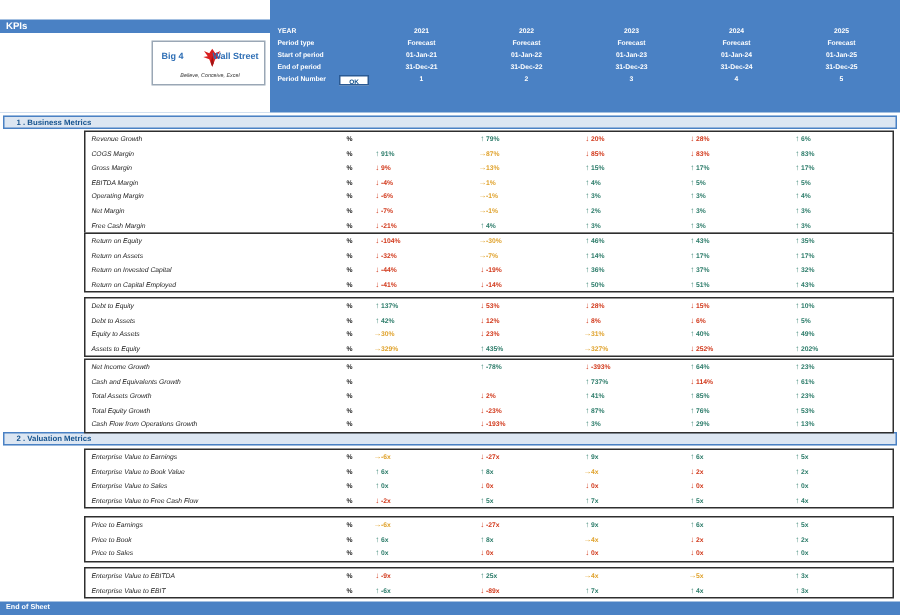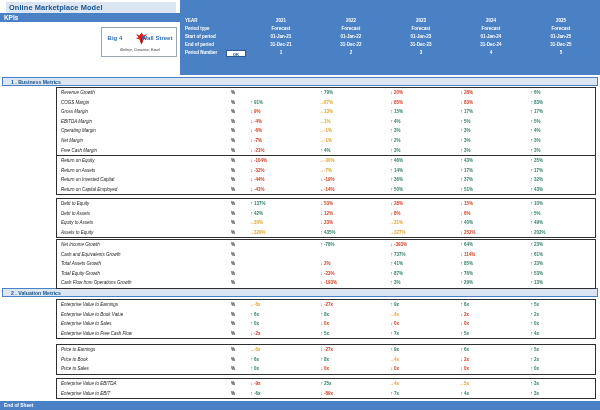--- a/index.html
+++ b/index.html
@@ -89,21 +89,20 @@
   }
 </style>
 </head>
 <body>
 
 <div class="sheet">
 
   <div class="hdr-band"></div>
   <div class="hdr-white-left"></div>
 
-  <div class="title">Online Marketplace Model</div>
   <div class="kpis">KPIs</div>
   <div class="note1">The Model is fully functional</div>
   <div class="note2">Model Checks are OK</div>
 
   <div class="logo">
     <svg class="eagle" viewBox="0 0 30 30">
       <path d="M15 3 L19 9 L26 6 L21 13 L27 14 L19 17 L15 27 L11 17 L3 14 L9 13 L4 6 L11 9 Z" fill="#d81f1f"></path>
       <path d="M15 12 L17 22 L15 27 L13 22 Z" fill="#a31414"></path>
     </svg>
     <div class="logo-top">

